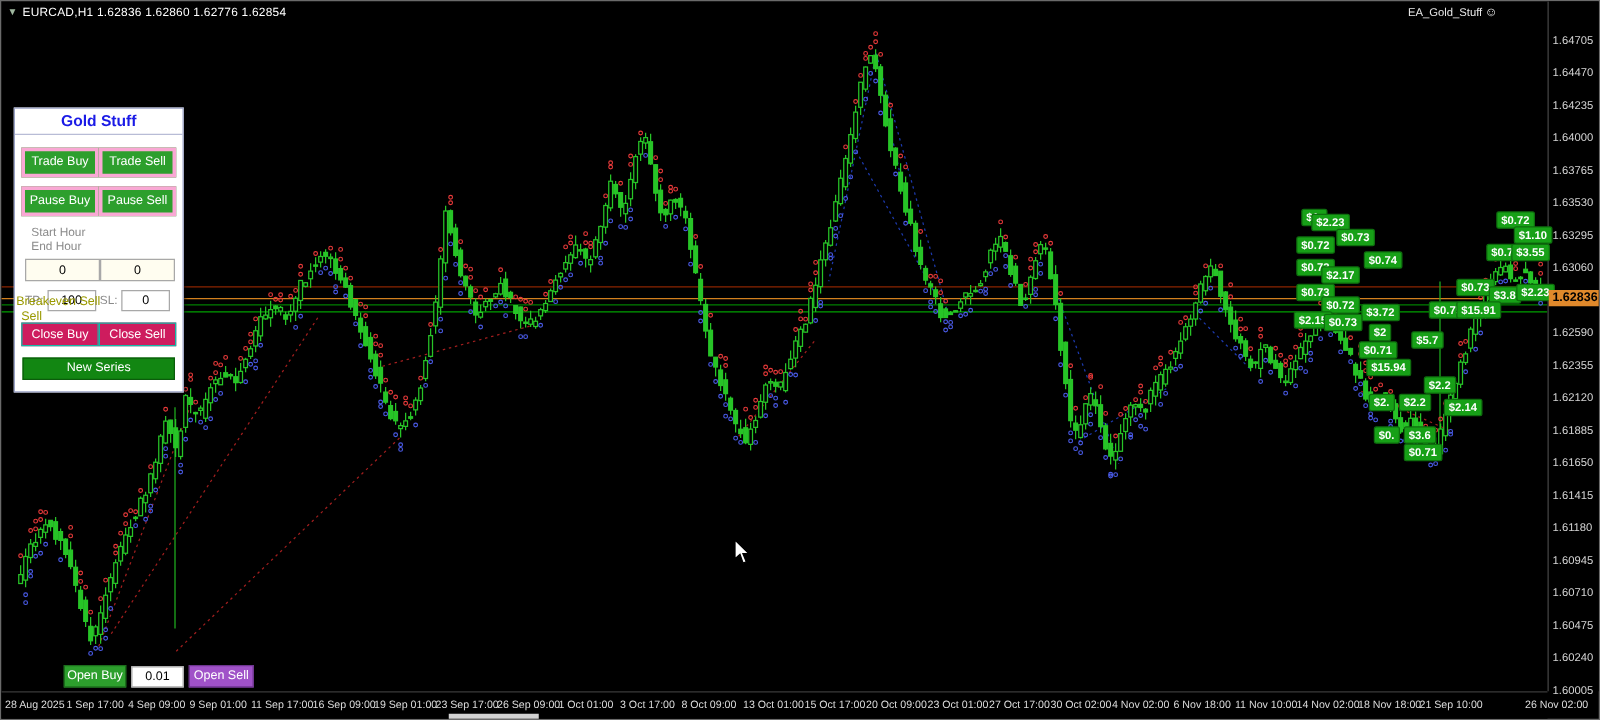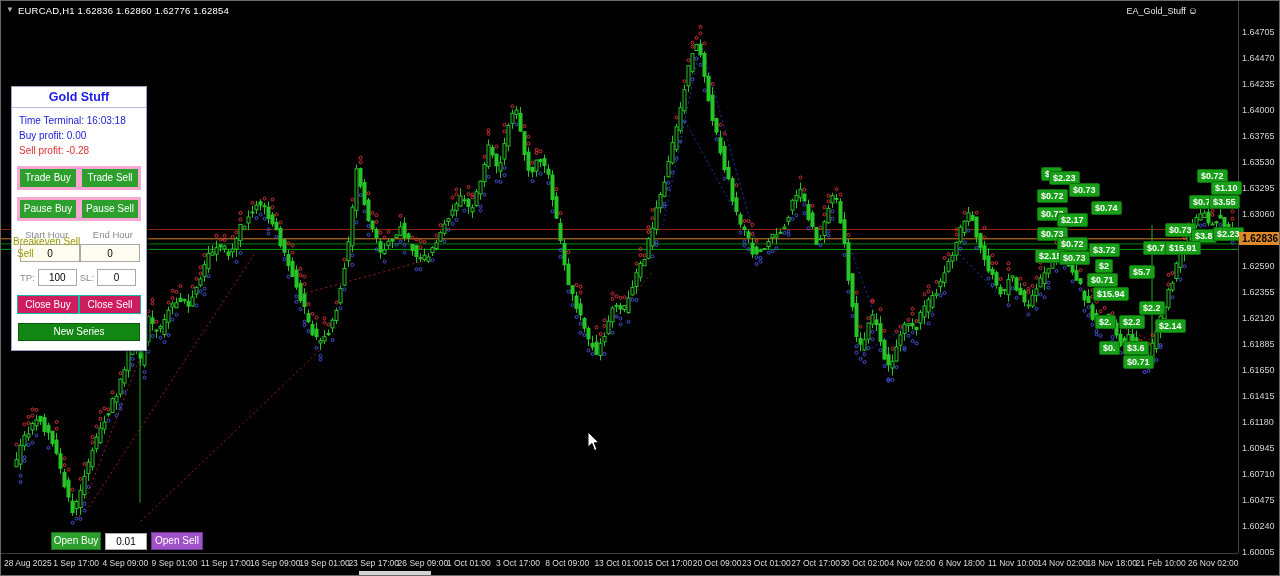--- a/index.html
+++ b/index.html
@@ -36,21 +36,21 @@
     background:#ffffff; border:1px solid #9aa2c6; box-shadow:1px 1px 3px rgba(0,0,0,.7);
     padding-bottom:9px; font-size:10px;
   }
   .panel-title { height:20px; line-height:20px; text-align:center; color:#1A1AE6; font-weight:bold; font-size:12.5px; border-bottom:1px solid #b8bcd6; }
   .panel-info { padding:7px 7px 0 7px; }
   .info-blue { color:#2020DD; font-size:10px; margin-bottom:4px; white-space:nowrap; }
   .info-red  { color:#E03030; font-size:10px; margin-bottom:2px; white-space:nowrap; }
   .btn-row { display:flex; justify-content:space-between; padding:0 5px; }
   .row-trade { margin-top:10px; } .row-pause { margin-top:7px; }
   .btn-green  { width:61px; height:18px; background:#2D9F2D; border:3px solid #f9a8d4; color:#fff; font-size:10px; text-align:center; line-height:18px; cursor:pointer; }
-  .hour-labels { display:flex; justify-content:space-between; padding:0 13px; margin-top:8px; color:#8A8A8A; font-size:9.5px; }
+  .hour-labels { display:flex; justify-content:space-between; padding:0 13px; margin-top:8px; color:#8A8A8A; font-size:9.5px;flex-direction:column; }
   .hour-inputs { display:flex; justify-content:space-between; padding:0 8px; margin-top:4px; }
   .hour-input { width:54px; height:14px; font-size:10px; text-align:center; border:1px solid #a8a8a8; background:#fffdf0; font-family:"Liberation Sans",sans-serif; }
   .tpsl-row { display:flex; align-items:center; padding:0 8px; margin-top:7px; gap:3px; }
   .tpsl-label { color:#8A8A8A; font-size:9.5px; }
   .tpsl-input { width:33px; height:13px; font-size:10px; text-align:center; border:1px solid #a8a8a8; background:#fff; font-family:"Liberation Sans",sans-serif; }
   .row-close { margin-top:9px; }
   .btn-crimson { width:61px; height:17px; background:#CE1C5E; border:1px solid #14b8a6; color:#fff; font-size:10px; text-align:center; line-height:17px; cursor:pointer; }
   .btn-newseries { margin:9px auto 0 auto; width:120px; height:16px; background:#128612; border:1px solid #0b5c0b; color:#fff; font-size:10px; text-align:center; line-height:16px; cursor:pointer; }
 
   
@@ -1227,32 +1227,27 @@
       <div class="axis-time" style="left: 642.6px;">15 Oct 17:00</div>
       <div class="axis-time" style="left: 691.8px;">20 Oct 09:00</div>
       <div class="axis-time" style="left: 741px;">23 Oct 01:00</div>
       <div class="axis-time" style="left: 790.2px;">27 Oct 17:00</div>
       <div class="axis-time" style="left: 839.4px;">30 Oct 02:00</div>
       <div class="axis-time" style="left: 888.6px;">4 Nov 02:00</div>
       <div class="axis-time" style="left: 937.8px;">6 Nov 18:00</div>
       <div class="axis-time" style="left: 987px;">11 Nov 10:00</div>
       <div class="axis-time" style="left: 1036.2px;">14 Nov 02:00</div>
       <div class="axis-time" style="left: 1085.4px;">18 Nov 18:00</div>
-      <div class="axis-time" style="left: 1134.6px;">21 Feb 10:00</div>
-      <div class="axis-time" style="left: 1187px;">26 Nov 02:00</div>
+      <div class="axis-time" style="left: 1134.6px;">21 Sep 10:00</div>
+      <div class="axis-time" style="left: 1219px;">26 Nov 02:00</div>
     </div>
   <div id="scroll-thumb"></div>
 
   <div id="ea-panel">
     <div class="panel-title">Gold Stuff</div>
-    <div class="panel-info">
-      <div class="info-blue">Time Terminal: 16:03:18</div>
-      <div class="info-blue">Buy profit: 0.00</div>
-      <div class="info-red">Sell profit: -0.28</div>
-    </div>
     <div class="btn-row row-trade">
       <div class="btn-green">Trade Buy</div>
       <div class="btn-green">Trade Sell</div>
     </div>
     <div class="btn-row row-pause">
       <div class="btn-green">Pause Buy</div>
       <div class="btn-green">Pause Sell</div>
     </div>
     <div class="hour-labels">
       <span>Start Hour</span>

